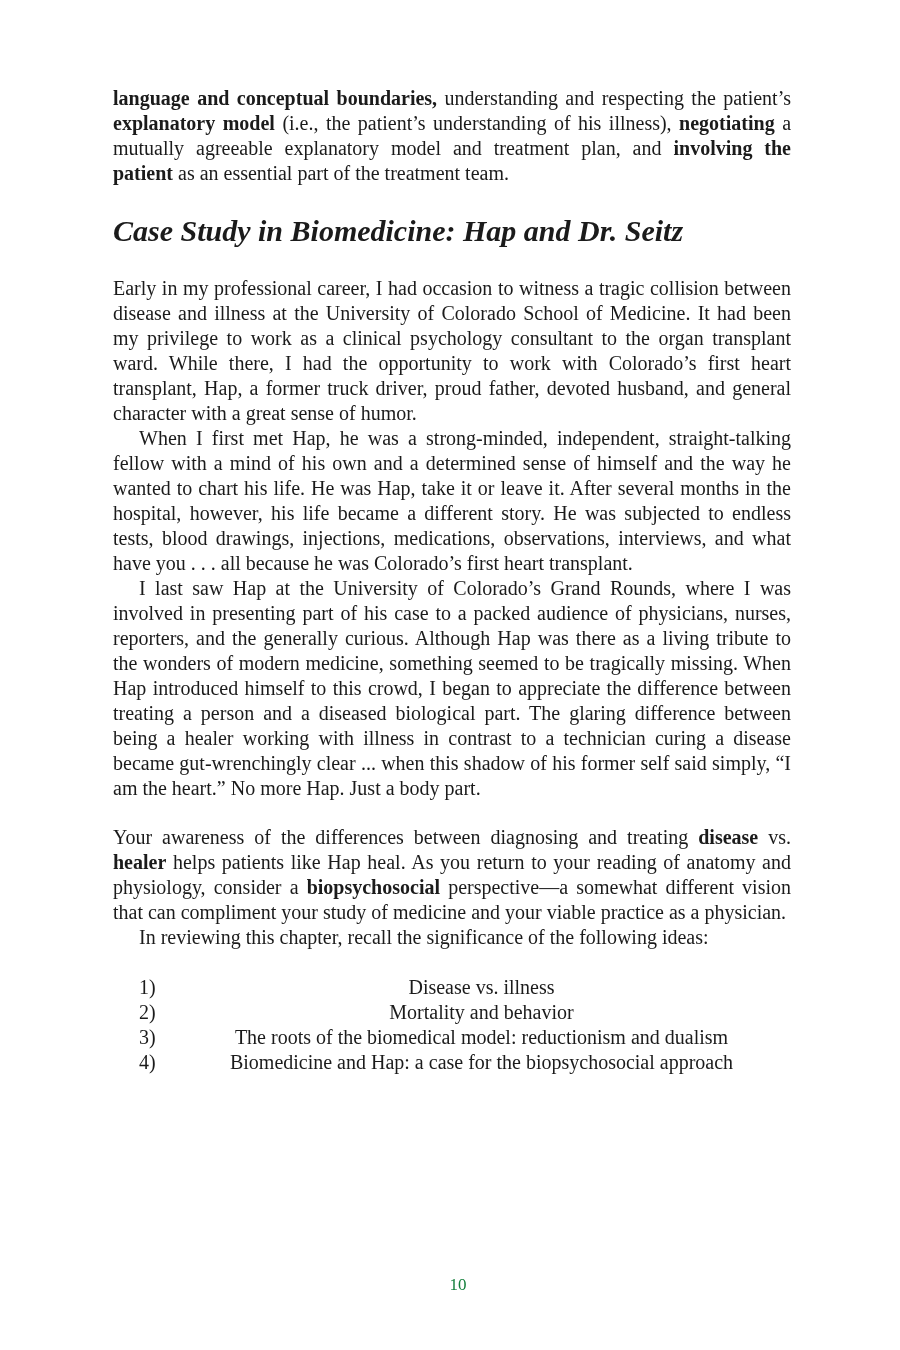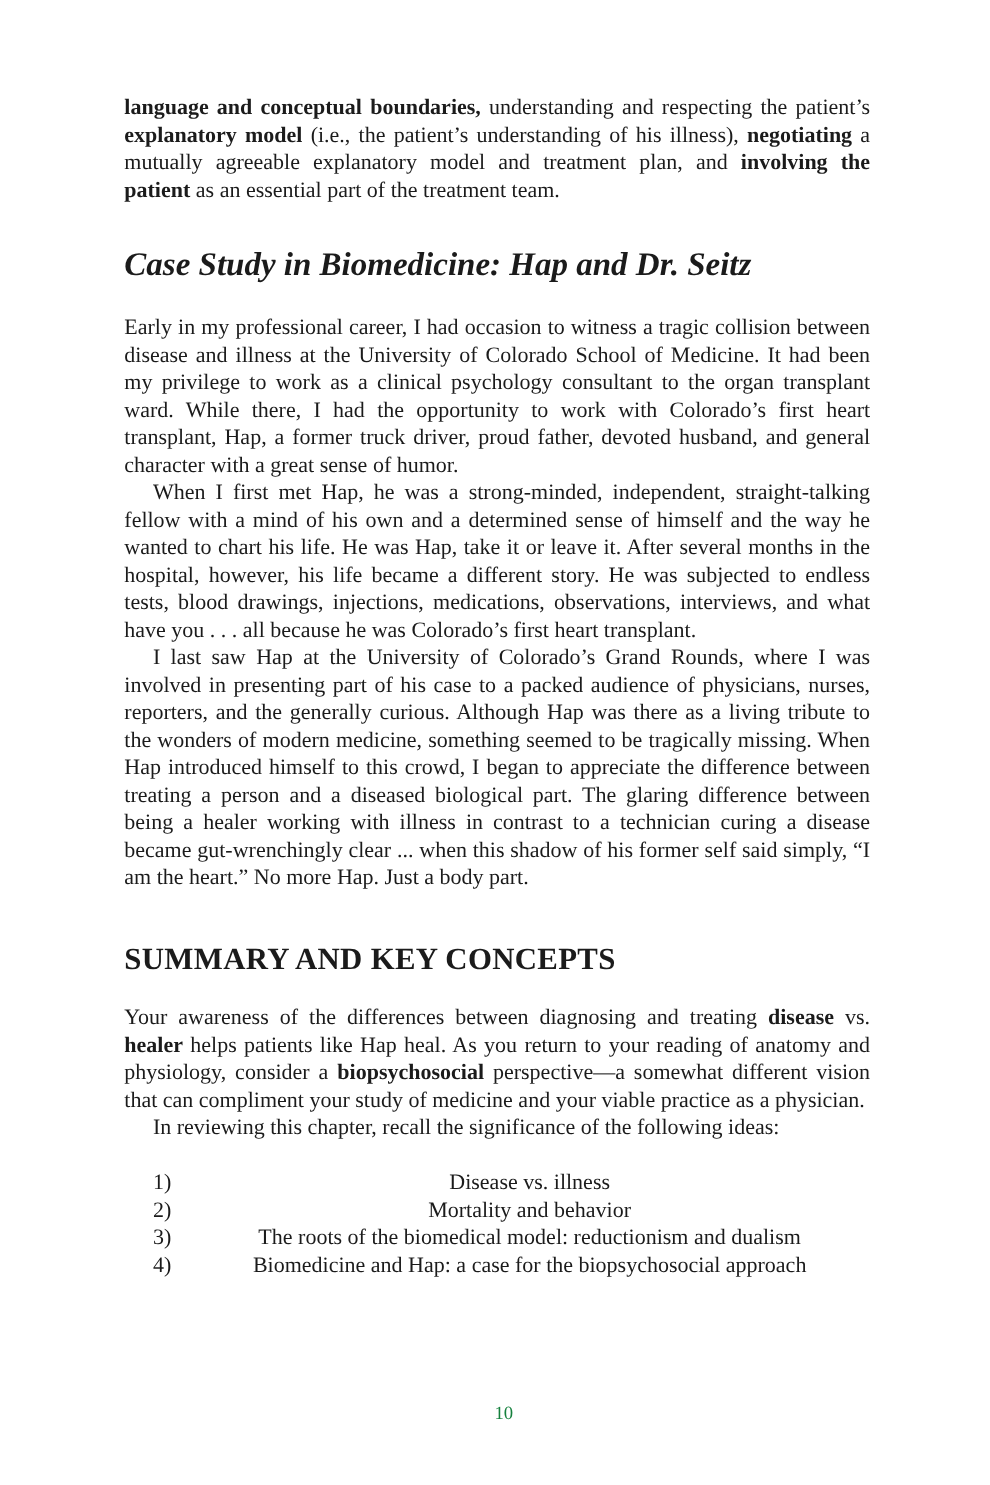--- a/index.html
+++ b/index.html
@@ -25,21 +25,21 @@
   .body-text {
     font-size: 20px;
     line-height: 25px;
     text-align: justify;
     hyphens: auto;
     -webkit-hyphens: auto;
   }
   p { margin: 0; }
   .intro-para { margin-top: 86px; }
   .case-heading {
-    margin-top: 38px;
+    margin-top: 28px;
     font-size: 30px;
     line-height: 34px;
     font-style: italic;
     font-weight: bold;
   }
   .case-paras { margin-top: 28px; }
   .indent { text-indent: 26px; }
   .summary-heading {
     margin-top: 46px;
     font-size: 28px;
@@ -81,21 +81,20 @@
     <p class="body-text intro-para"><b>language and conceptual boundaries,</b> understanding and respecting the patient’s <b>explanatory model</b> (i.e., the patient’s understanding of his illness), <b>negotiating</b> a mutually agreeable explanatory model and treatment plan, and <b>involving the patient</b> as an essential part of the treatment team.</p>
 
     <h2 class="case-heading">Case Study in Biomedicine: Hap and Dr. Seitz</h2>
 
     <div class="case-paras">
       <p class="body-text">Early in my professional career, I had occasion to witness a tragic collision between disease and illness at the University of Colorado School of Medicine. It had been my privilege to work as a clinical psychology consultant to the organ transplant ward. While there, I had the opportunity to work with Colorado’s first heart transplant, Hap, a former truck driver, proud father, devoted husband, and general character with a great sense of humor.</p>
       <p class="body-text indent">When I first met Hap, he was a strong-minded, independent, straight-talking fellow with a mind of his own and a determined sense of himself and the way he wanted to chart his life. He was Hap, take it or leave it. After several months in the hospital, however, his life became a different story. He was subjected to endless tests, blood drawings, injections, medications, observations, interviews, and what have you . . .  all because he was Colorado’s first heart transplant.</p>
       <p class="body-text indent">I last saw Hap at the University of Colorado’s Grand Rounds, where I was involved in presenting part of his case to a packed audience of physicians, nurses, reporters, and the generally curious. Although Hap was there as a living tribute to the wonders of modern medicine, something seemed to be tragically missing. When Hap introduced himself to this crowd, I began to appreciate the difference between treating a person and a diseased biological part. The glaring difference between being a healer working with illness in contrast to a technician curing a disease became gut-wrenchingly clear ... when this shadow of his former self said simply, “I am the heart.” No more Hap. Just a body part.</p>
     </div>
 
-    <h2 class="summary-heading">SUMMARY AND KEY CONCEPTS</h2>
 
     <p class="body-text summary-para">Your awareness of the differences between diagnosing and treating <b>disease</b> vs. <b>healer</b> helps patients like Hap heal. As you return to your reading of anatomy and physiology, consider a <b>biopsychosocial</b> perspective—a somewhat different vision that can compliment your study of medicine and your viable practice as a physician.</p>
 
     <p class="body-text indent">In reviewing this chapter, recall the significance of the following ideas:</p>
 
     <div class="concepts-list">
         <div class="list-item">
           <span class="list-num">1)</span>
           <span class="list-text">Disease vs. illness</span>
         </div>

